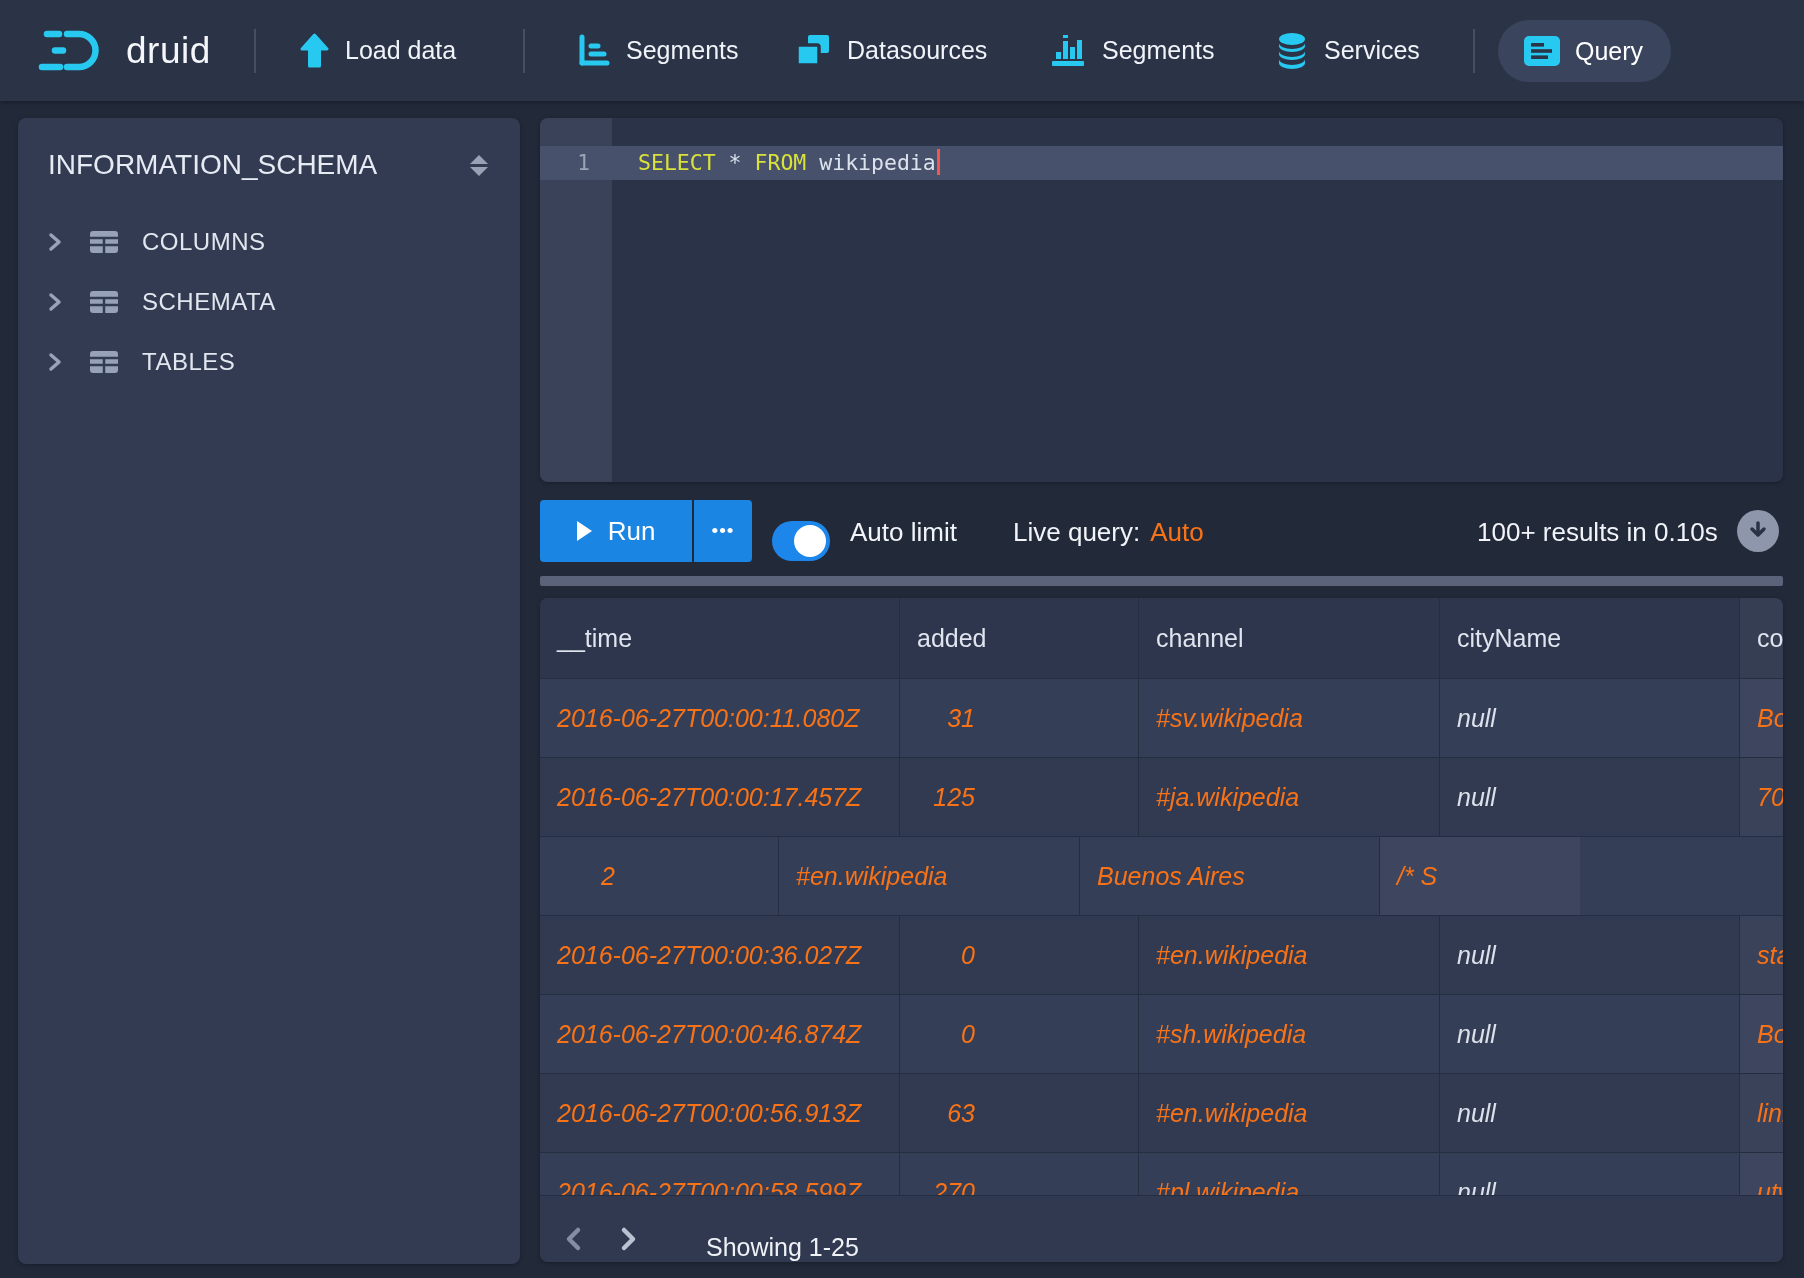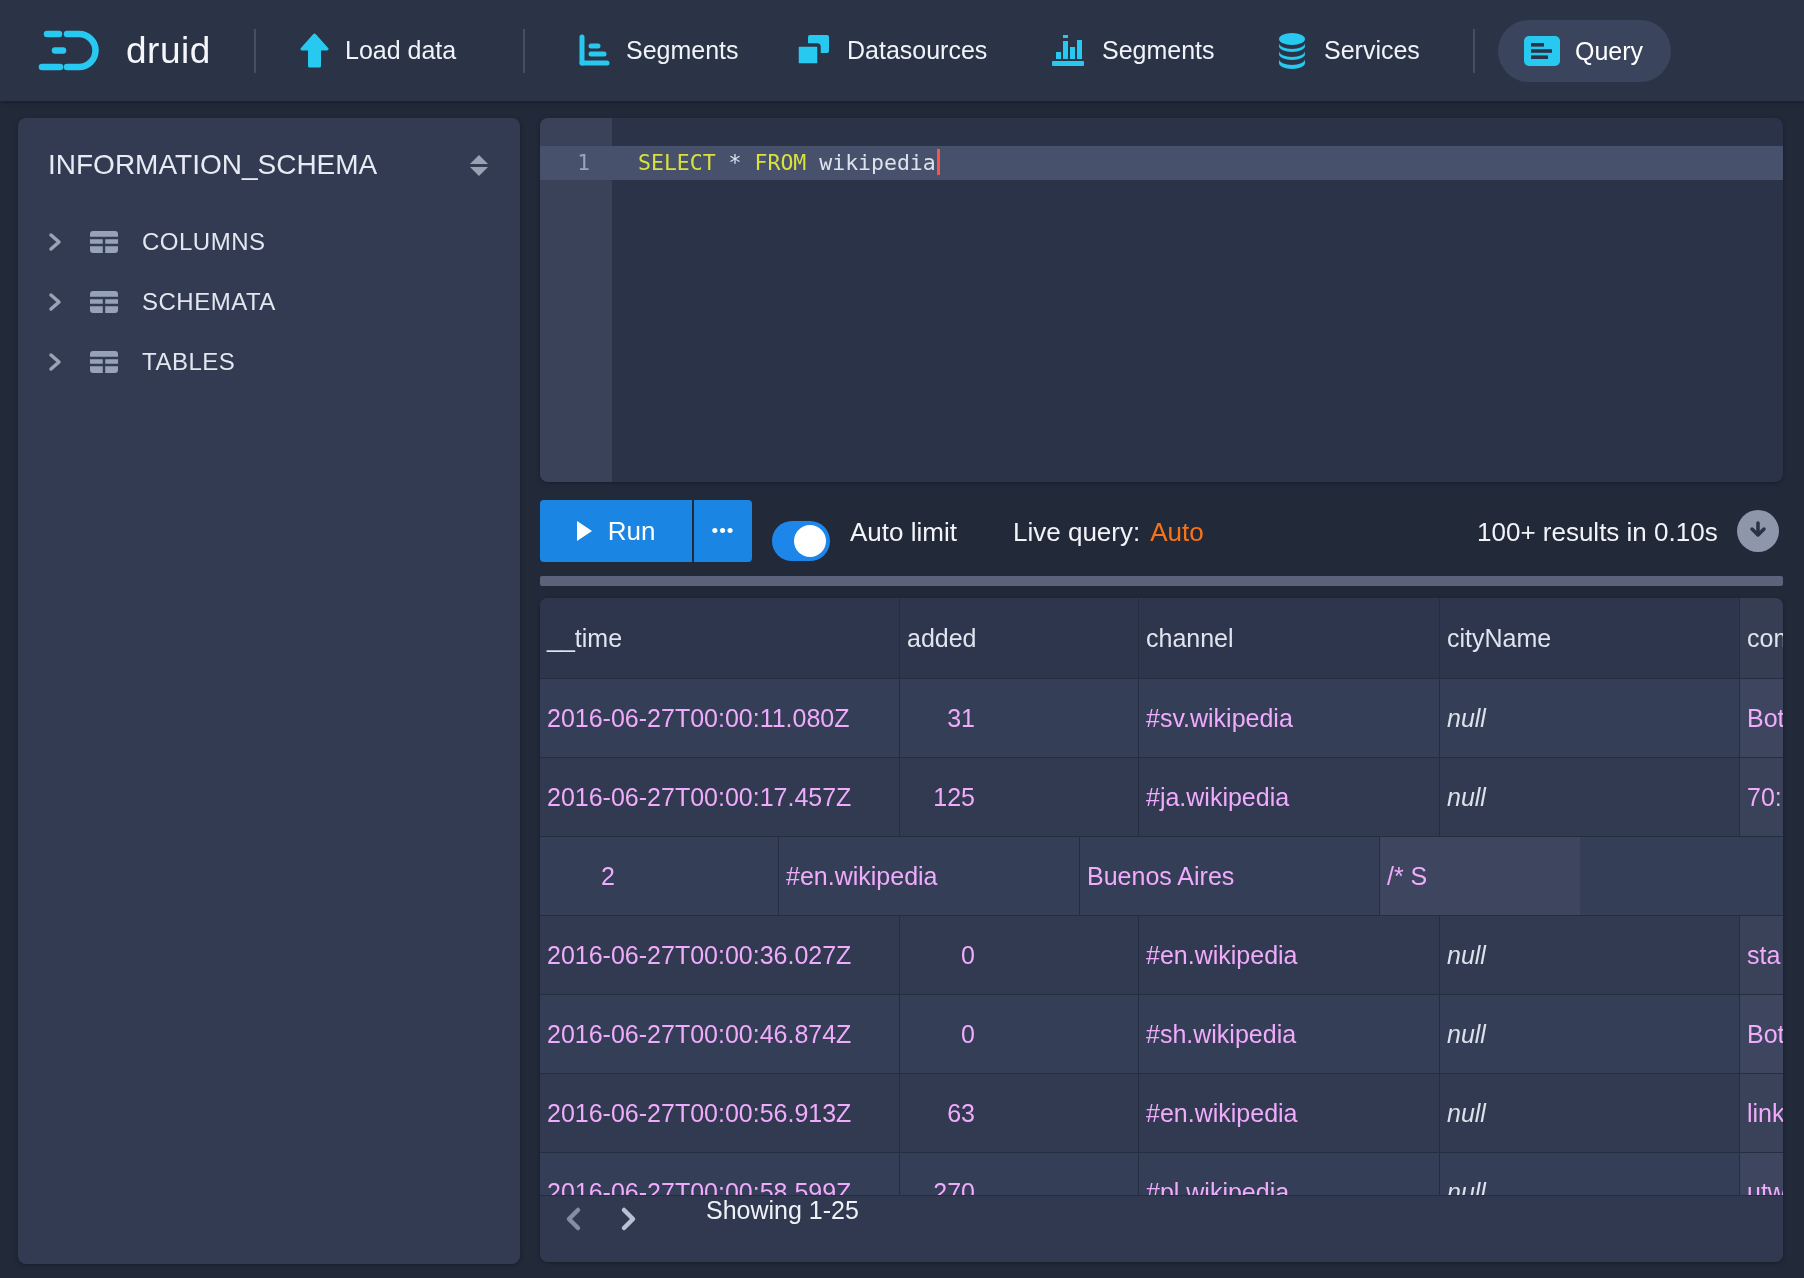--- a/index.html
+++ b/index.html
@@ -63,34 +63,34 @@
   .dl-btn{position:absolute;left:1737px;top:510px;width:42px;height:42px;border-radius:50%;background:#8e96ab;
           display:flex;align-items:center;justify-content:center;cursor:pointer;border:none;}
 
   
   .hscroll{position:absolute;left:540px;top:576px;width:1243px;height:10px;background:#5a637a;border-radius:2px;cursor:grab;}
 
   
   .results{position:absolute;left:540px;top:598px;width:1243px;height:664px;background:#323b52;
            border-radius:8px;overflow:hidden;box-shadow:0 1px 4px rgba(0,0,0,.35);}
   .thead{display:flex;height:80px;background:#2d364d;}
-  .th,.td{box-sizing:border-box;display:flex;align-items:center;padding-left:7px;
+  .th,.td{box-sizing:border-box;display:flex;align-items:center;padding-left:17px;
           border-right:1px solid #252d40;overflow:hidden;white-space:nowrap;flex:none;}
   .th{font-size:25px;color:#dfe4ee;cursor:pointer;}
-  .td{font-size:25px;color:#f0abfc;}
+  .td{font-size:25px;color:#f97316;font-style:italic;}
   .c0{width:360px;} .c1{width:239px;} .c2{width:301px;} .c3{width:300px;} .c4{width:200px;border-right:none;}
   .c1.td{justify-content:flex-end;padding-right:163px;padding-left:0;}
   .c4{background:rgba(255,255,255,.045);}
   .tbody{height:518px;overflow:hidden;}
   .tr{display:flex;height:78px;border-top:1px solid #252d40;}
   .tr:nth-child(odd){background:#353e57;}
   .tr:nth-child(even){background:#313a51;}
   .is-null{font-style:italic;color:#dce1ea;}
   .tfoot{position:absolute;left:0;bottom:0;width:100%;height:66px;background:#303950;
-         border-top:1px solid #252d40;display:flex;align-items:flex-start;}
+         border-top:1px solid #252d40;display:flex;align-items:flex-end;}
   .pg-btn{width:40px;height:46px;margin-left:14px;display:flex;align-items:center;justify-content:center;
           background:none;border:none;cursor:pointer;}
   .showing{margin-left:58px;font-size:25px;color:#eef1f6;}
 </style>
 </head>
 <body>
 
 <div id="root">
 
   <div class="nav">

